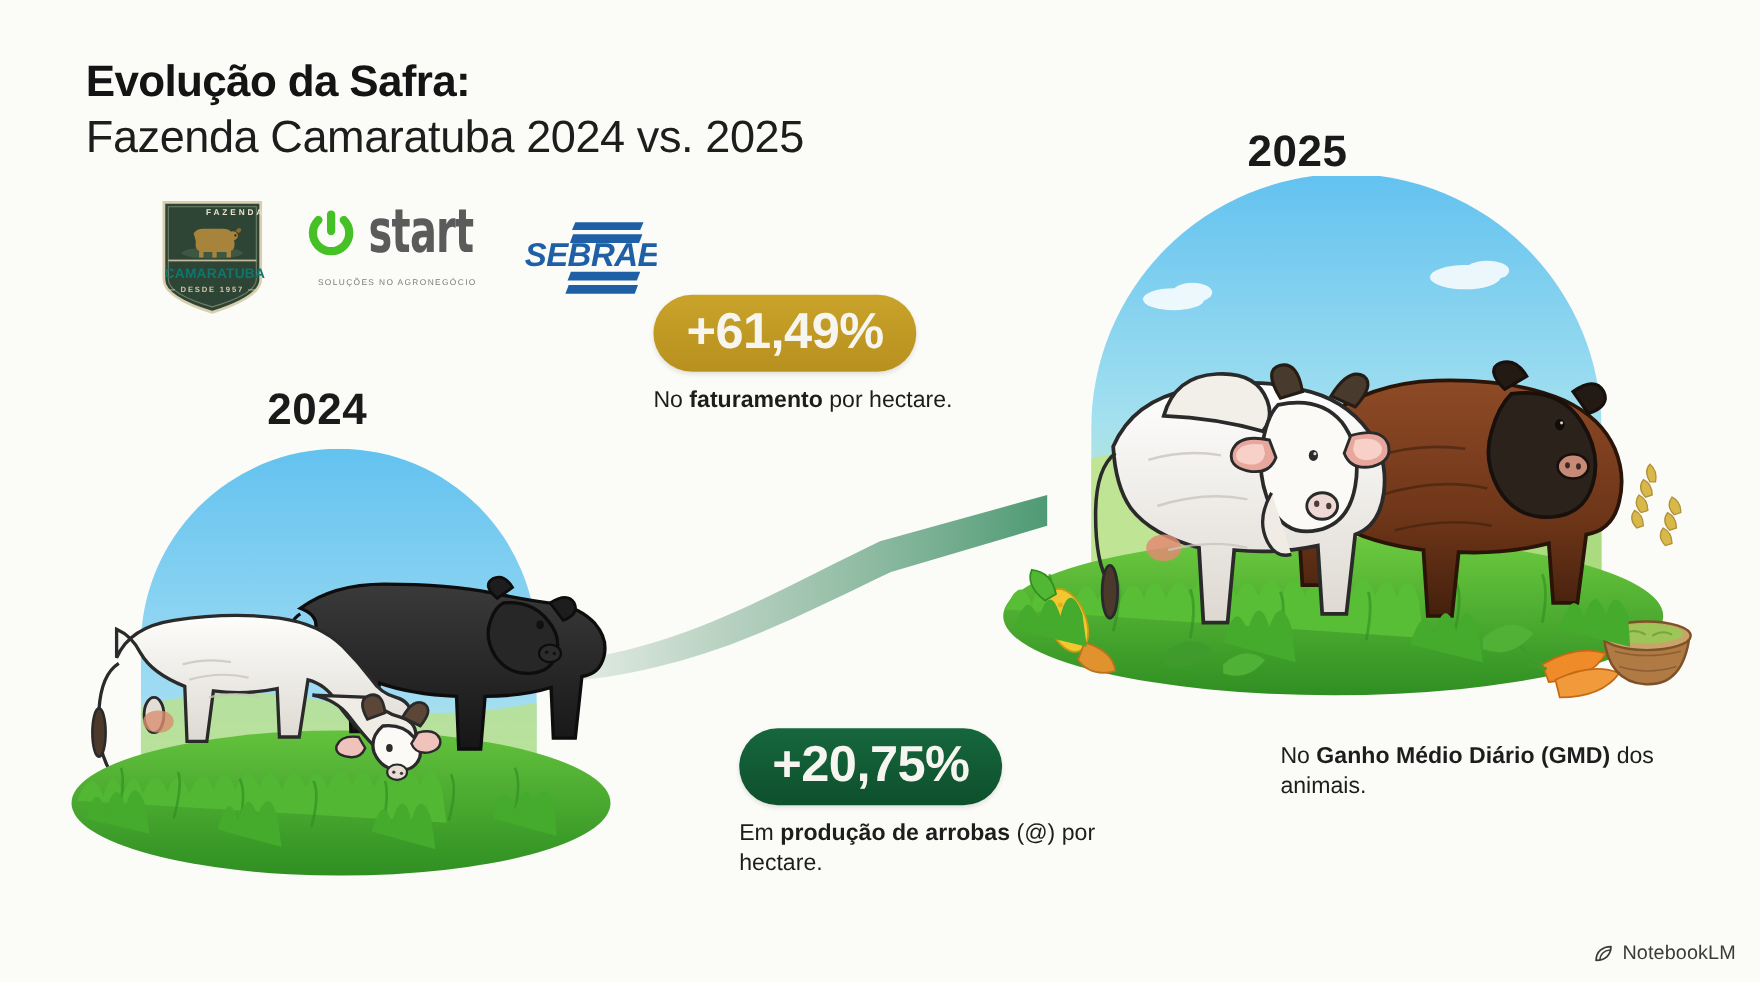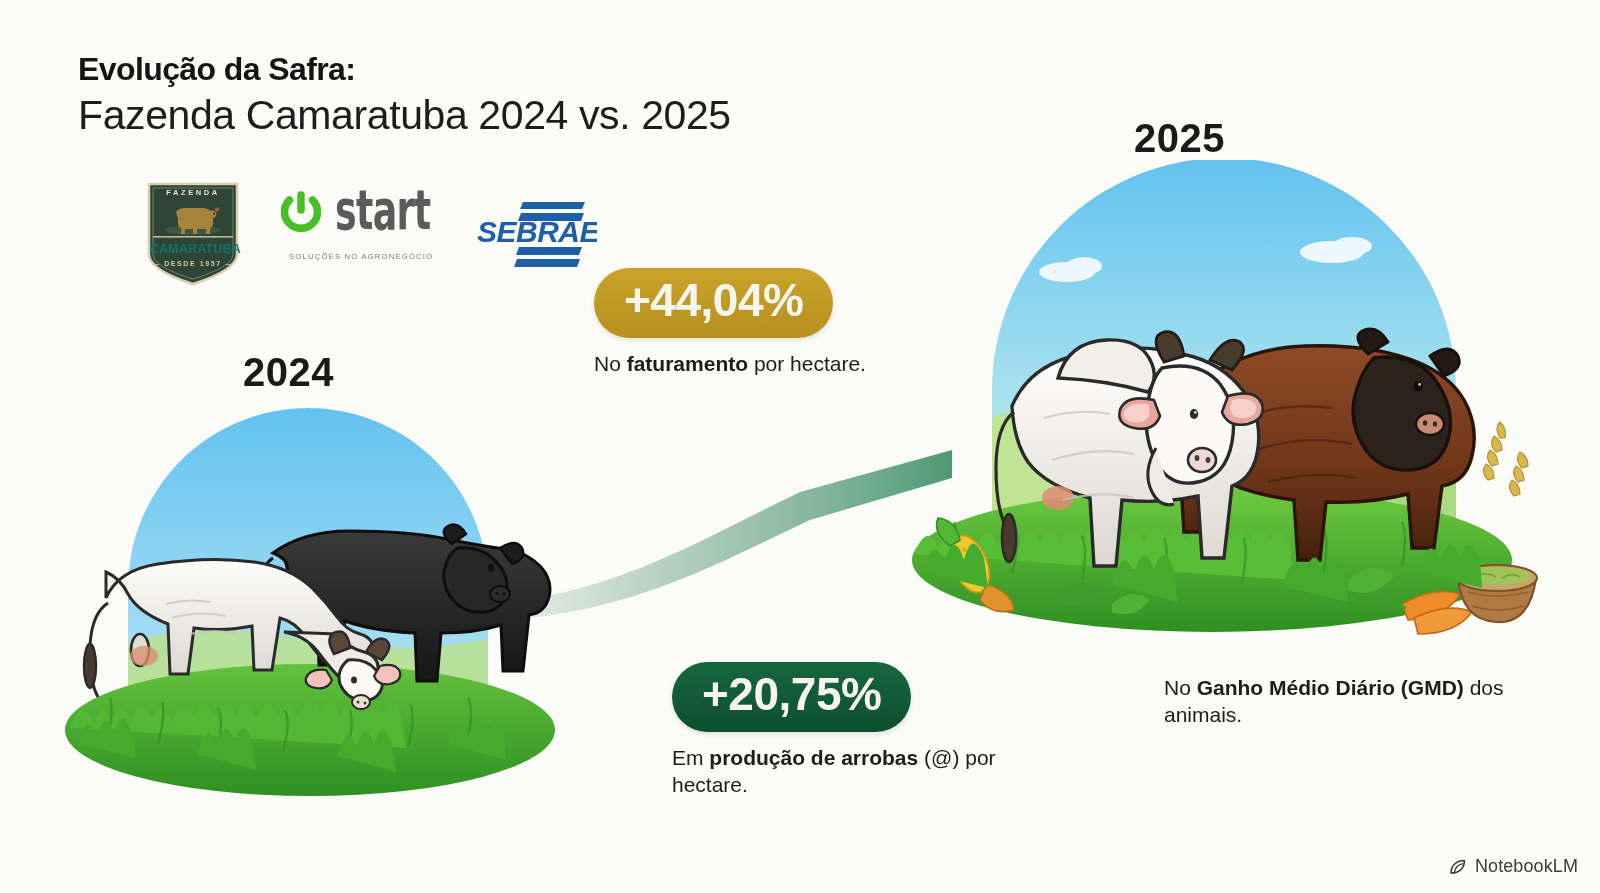--- a/index.html
+++ b/index.html
@@ -19,21 +19,21 @@
   }
 
   
   .title-block {
     position: absolute;
     left: 78px;
     top: 52px;
     width: 860px;
   }
   .title-line1 {
-    font-size: 32px;
+    font-size: 40px;
     font-weight: 700;
     letter-spacing: -0.6px;
     line-height: 1.12;
     color: #141414;
     margin: 0;
     white-space: nowrap;
   }
   .title-line2 {
     font-size: 41px;
     font-weight: 400;
@@ -63,21 +63,21 @@
   }
   .crest-shield {
     position: absolute;
     inset: 0;
   }
   .crest-fazenda {
     position: absolute;
     top: 12px;
     left: 0;
     right: 0;
-    text-align: center;
+    text-align: right;
     font-size: 7.5px;
     letter-spacing: 2.6px;
     color: #e8e2cf;
     font-weight: 700;
   }
   .crest-cow {
     position: absolute;
     top: 26px;
     left: 50%;
     transform: translateX(-50%);
@@ -549,21 +549,21 @@
 
     <g fill="#45ab2c">
       <path d="M60 412 q12 -40 22 -8 q10 -36 20 -4 q8 -32 20 -2 l4 30 z"></path>
       <path d="M250 424 q12 -42 22 -10 q10 -36 20 -4 q10 -30 20 0 l4 32 z"></path>
       <path d="M420 426 q12 -40 22 -10 q10 -36 20 -2 q8 -32 20 -2 l4 30 z"></path>
       <path d="M556 412 q12 -42 22 -10 q10 -34 20 -2 q8 -30 20 0 l2 28 z"></path>
     </g>
   </svg>
 
   <div class="stat" id="stat-faturamento">
-    <div class="pill pill-gold">+44,04%</div>
+    <div class="pill pill-gold">+61,49%</div>
     <div class="stat-caption"><span>No </span><b>faturamento</b><span> por hectare.</span></div>
   </div>
 
   <div class="stat" id="stat-arrobas">
     <div class="pill pill-green">+20,75%</div>
     <div class="stat-caption"><span>Em </span><b>produção de arrobas</b><span> (@) por hectare.</span></div>
   </div>
 
   <div class="stat" id="stat-gmd">
     <div class="stat-caption"><span>No </span><b>Ganho Médio Diário (GMD)</b><span> dos animais.</span></div>

